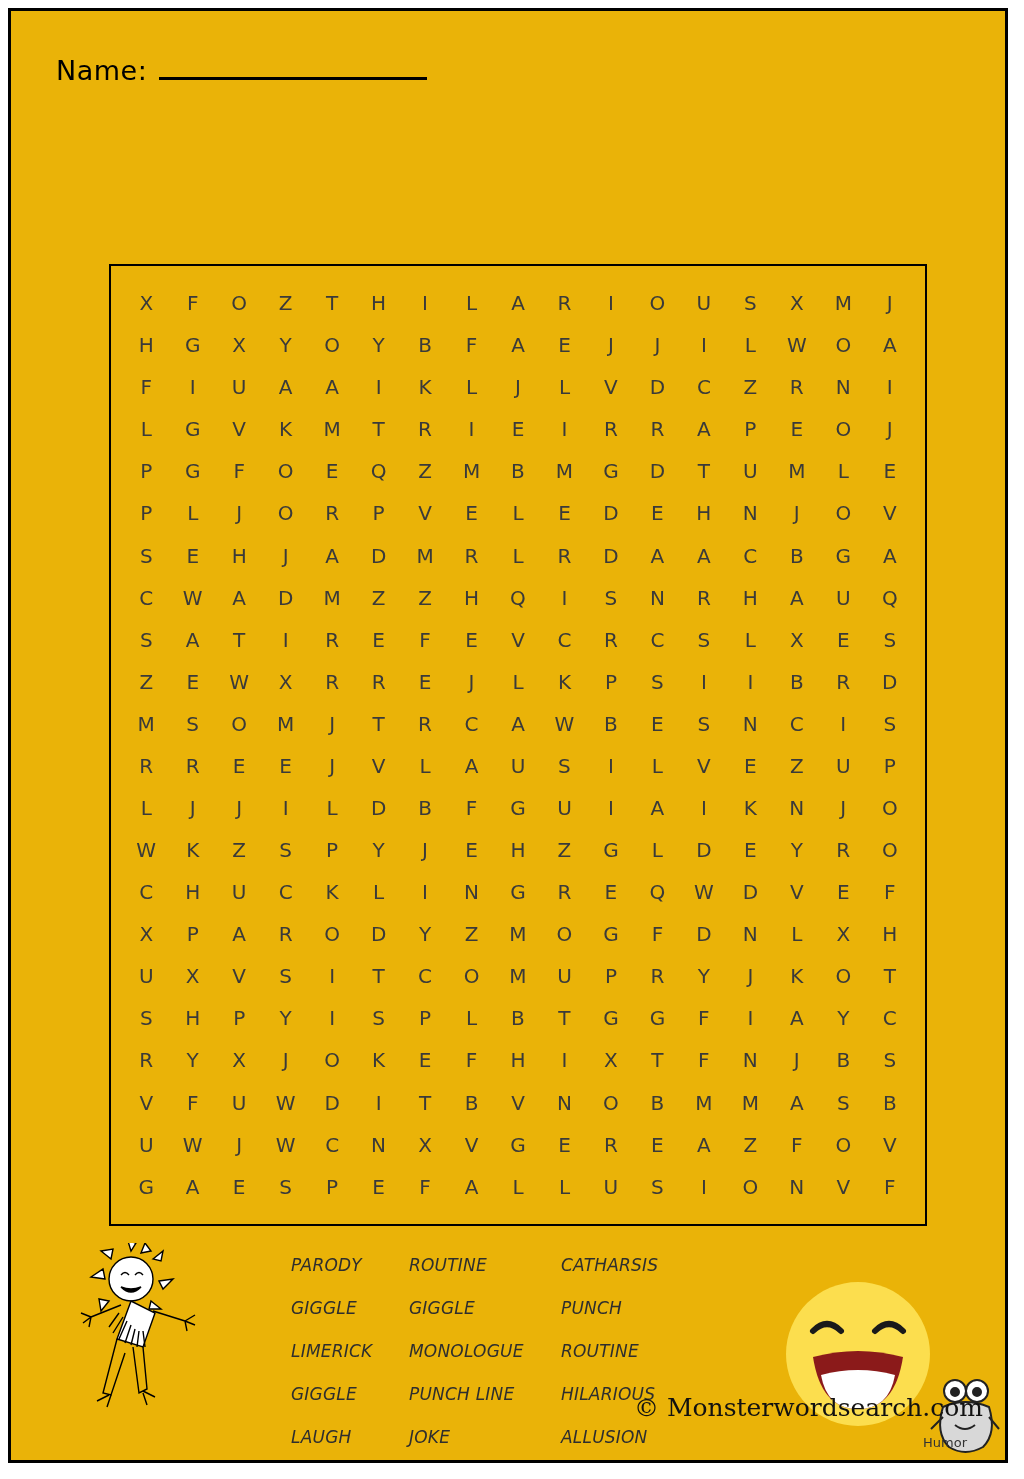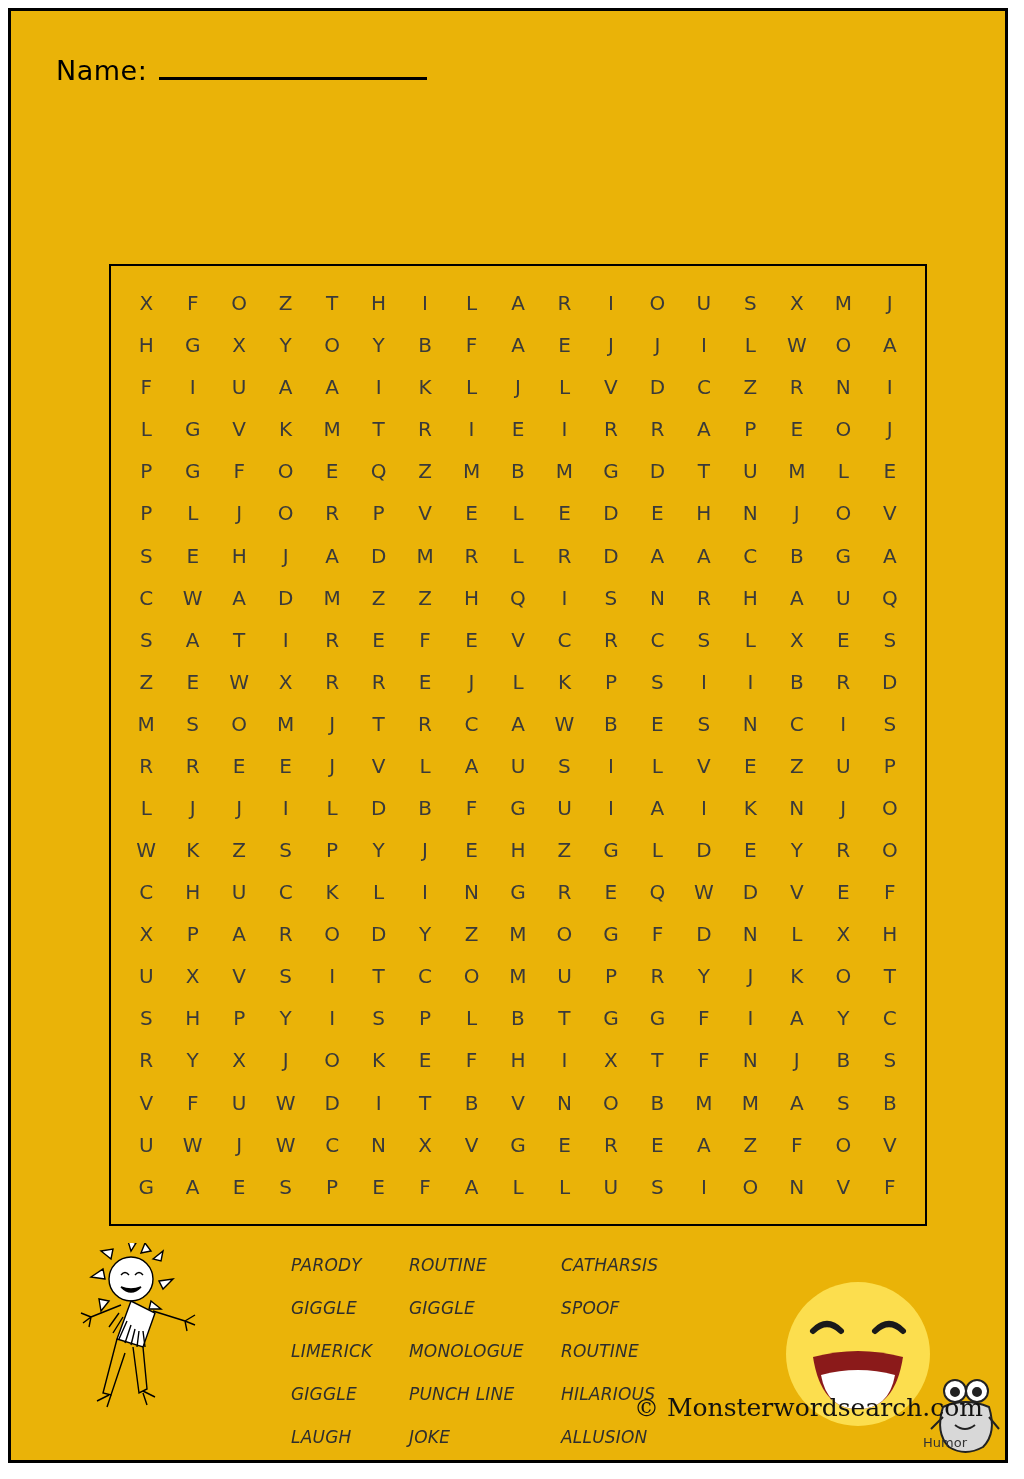--- a/index.html
+++ b/index.html
@@ -598,21 +598,21 @@
       <path d="M80 68 L112 78 M112 78 L122 72 M112 78 L122 82 M112 78 L114 88"></path>
     </g>
   </svg>
 
   <div class="word-list" id="word-list">
       <span>PARODY</span>
       <span>ROUTINE</span>
       <span>CATHARSIS</span>
       <span>GIGGLE</span>
       <span>GIGGLE</span>
-      <span>SPOOF</span>
+      <span>PUNCH</span>
       <span>LIMERICK</span>
       <span>MONOLOGUE</span>
       <span>ROUTINE</span>
       <span>GIGGLE</span>
       <span>PUNCH LINE</span>
       <span>HILARIOUS</span>
       <span>LAUGH</span>
       <span>JOKE</span>
       <span>ALLUSION</span>
     </div>

